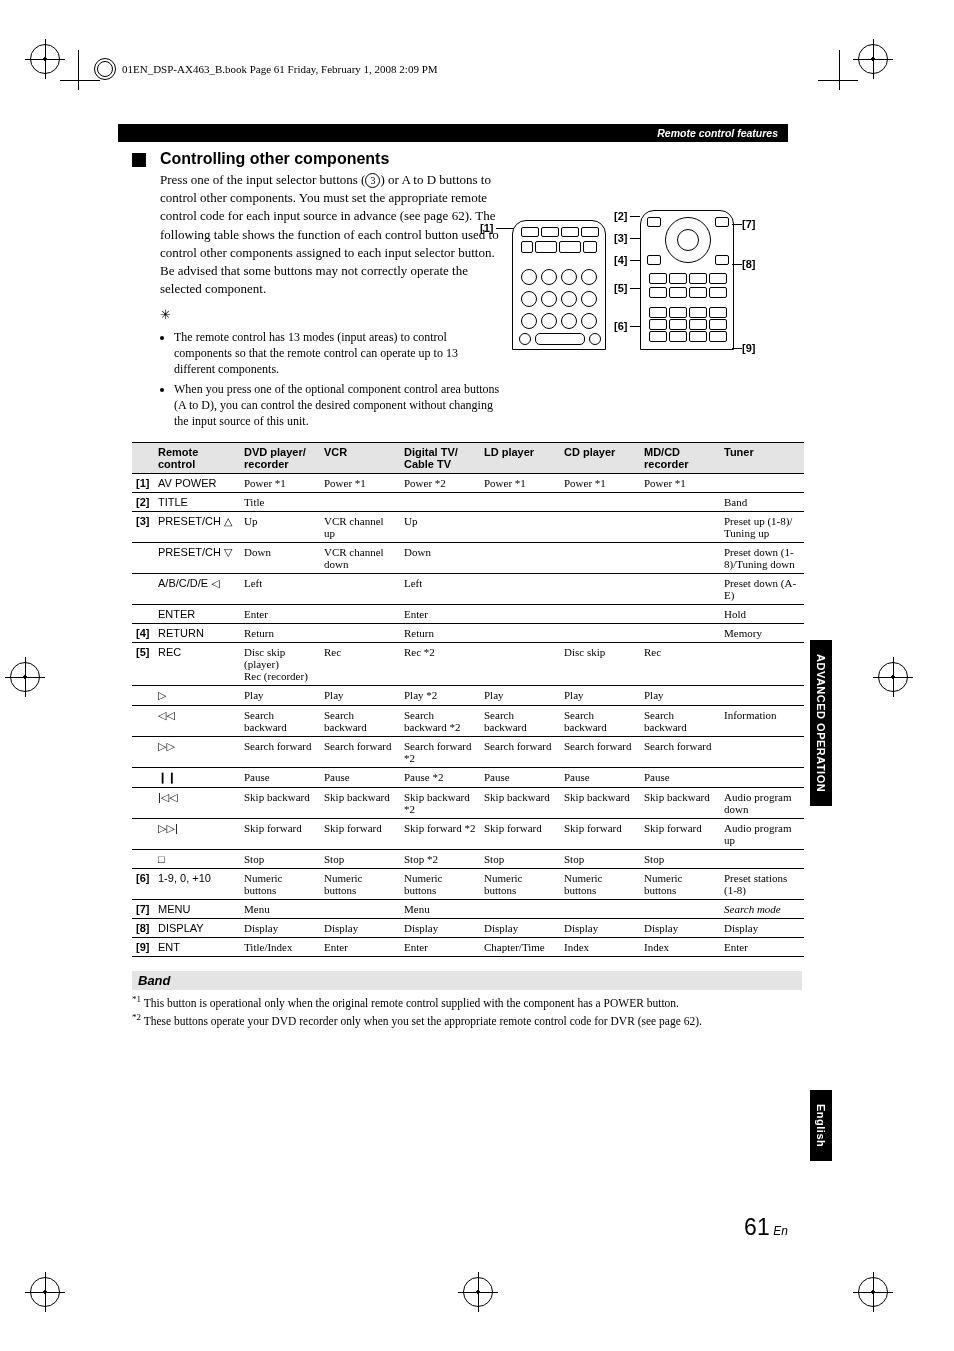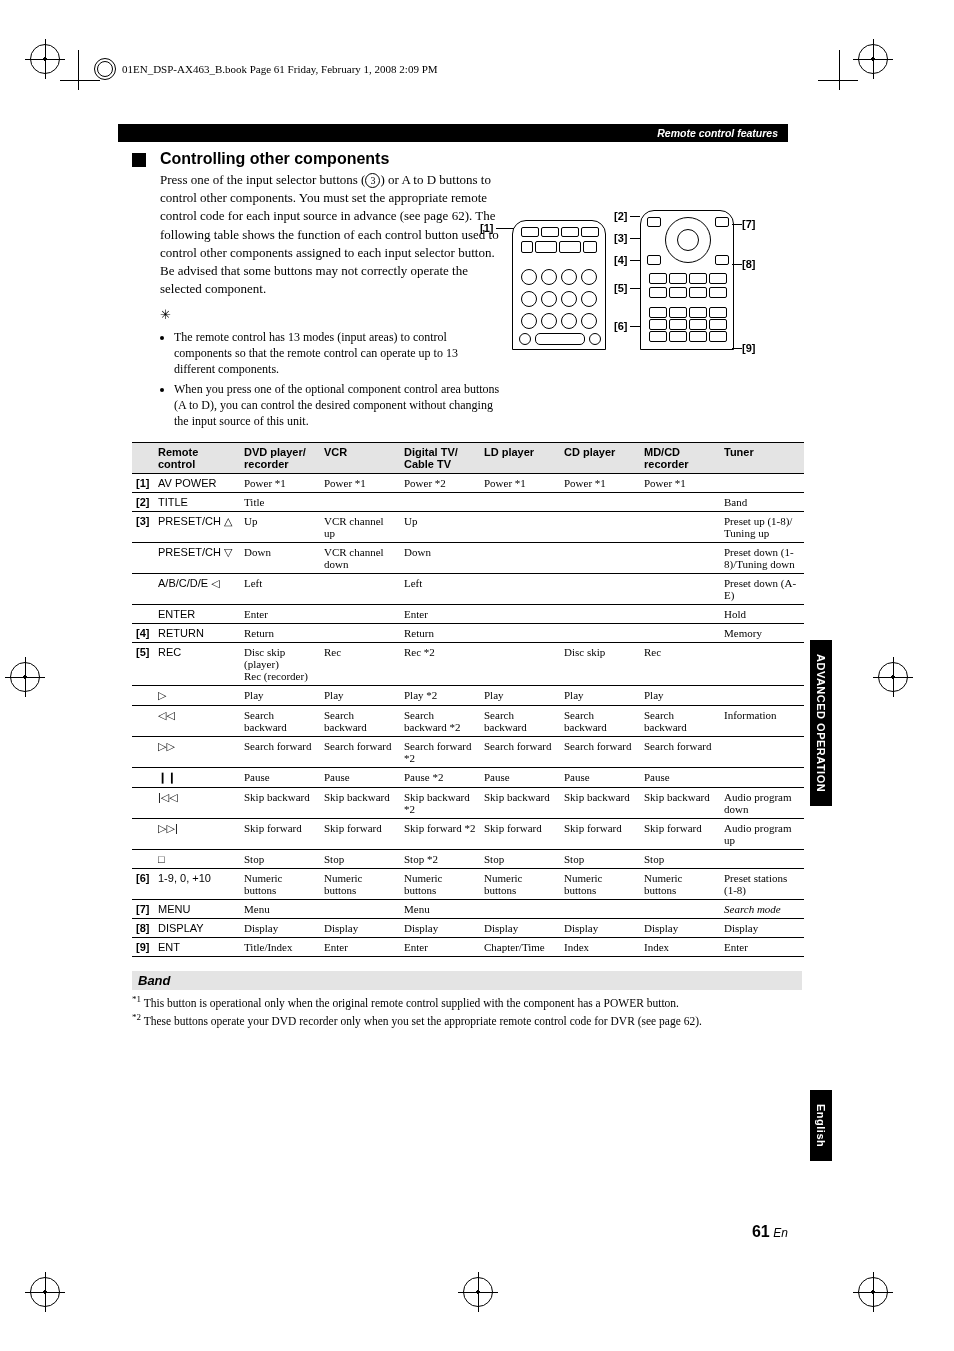--- a/index.html
+++ b/index.html
@@ -172,21 +172,21 @@
   }
 
   
   .page-no {
     position: absolute;
     bottom: 110px; left: 118px;
     width: 670px;
     text-align: right;
     font-family: Arial, Helvetica, sans-serif;
   }
-  .page-no .big { font-size: 16px; font-weight: bold; }
+  .page-no .big { font-size: 23px; font-weight: normal; }
   .page-no .suf { font-size: 12px; font-style: italic; }
 </style>
 </head>
 <body>
 
 <div class="page">
 
   <div class="regmark" style="top:44px; left:30px;"></div>
   <div class="regmark" style="top:44px; right:30px;"></div>
   <div class="regmark" style="bottom:44px; left:30px;"></div>

